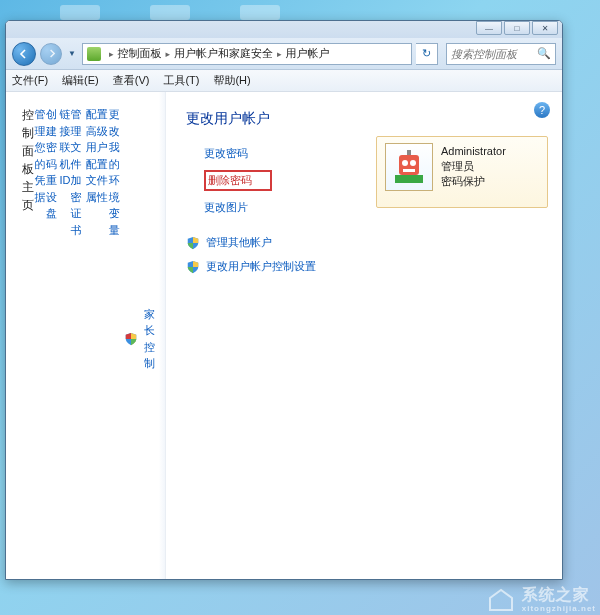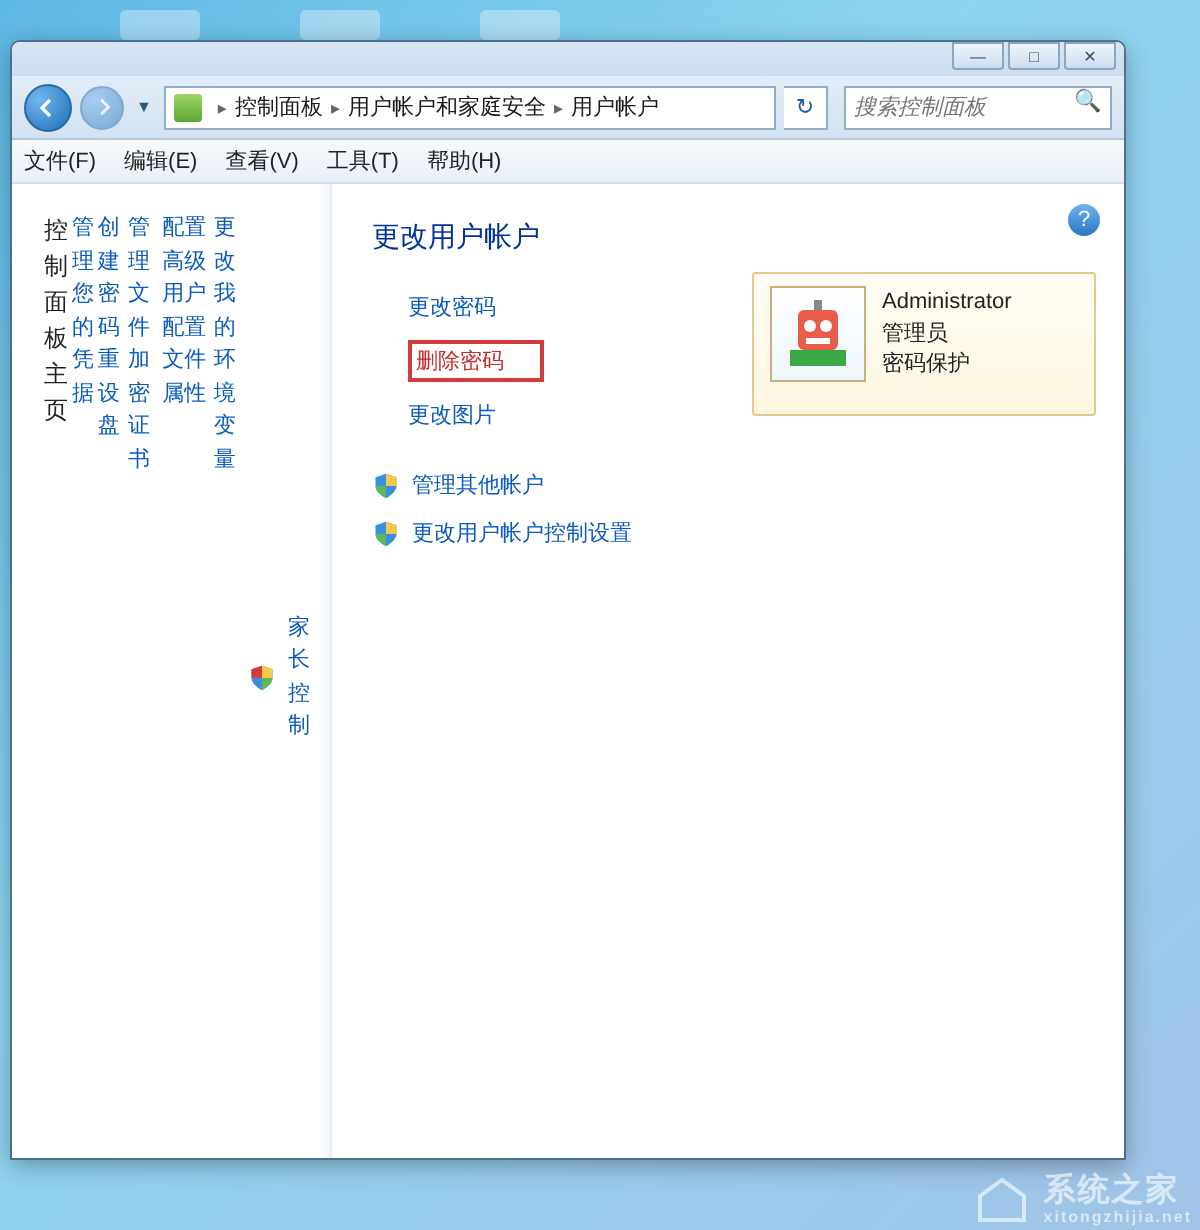--- a/index.html
+++ b/index.html
@@ -11,21 +11,21 @@
 .win-btns { display:flex; gap:2px; }
 .win-btn { width:26px; height:14px; border:1px solid #8aa6c1; border-radius:0 0 2px 2px; background:linear-gradient(#eef4fb,#cdddef); font-size:8px; display:flex; align-items:center; justify-content:center; color:#3b4d62; cursor:default; }
 .addrbar { height: 32px; background: linear-gradient(#e3edf8, #d2e2f2); display:flex; align-items:center; padding: 0 6px; gap:4px; border-bottom:1px solid #b5c8dc; }
 .navbtn { width:24px; height:24px; border-radius:50%; background: radial-gradient(circle at 30% 30%, #6fb7ef, #1e6fb5); border:1px solid #2b6aa4; display:flex; align-items:center; justify-content:center; color:#fff; font-size:12px; cursor:pointer; }
 .navbtn.fwd { opacity:.5; width:22px; height:22px; }
 .navdrop { font-size:8px; color:#2b5a86; padding:2px; }
 .breadcrumb { flex:1; height:22px; background:#fff; border:1px solid #93adc7; display:flex; align-items:center; font-size:11px; color:#1a1a1a; padding-left:4px; overflow:hidden; }
 .bc-icon { width:14px; height:14px; background:linear-gradient(#9ed36a,#5ca82d); border-radius:2px; margin-right:4px; display:inline-block; }
 .bc-sep { color:#666; padding:0 4px; font-size:9px; }
 .bc-refresh { width:22px; height:22px; border:1px solid #93adc7; border-left:none; background:#fff; display:flex; align-items:center; justify-content:center; color:#1560a6; font-size:11px; }
-.searchbox { width:134px; height:22px; background:#fff; border:1px solid #93adc7; display:flex; padding:0 4px; margin-left:4px; }
+.searchbox { width:110px; height:22px; background:#fff; border:1px solid #93adc7; display:flex; align-items:center; padding:0 4px; margin-left:4px; }
 .searchbox input { border:none; outline:none; font-size:11px; color:#777; width:100%; font-style:italic; }
 .search-icon { color:#1560a6; font-size:11px; }
 .menubar { height:22px; background: linear-gradient(#f6f9fc,#e9f0f8); border-bottom:1px solid #d6dee8; display:flex; align-items:center; font-size:11px; padding-left:6px; gap:14px; color:#222; }
 .menubar span { cursor:default; }
 .content { flex:1; display:flex; background:#fff; }
 .sidebar { width:160px; border-right:1px solid #e9eef4; background:linear-gradient(to right,#fff 96%, #f2f6fb); padding:14px 10px 8px 16px; display:flex; flex-direction:row; font-size:11px; line-height:1.5; }
 .sidebar .home { font-size:12px; color:#222; margin-bottom:16px; }
 .sidebar .link { color:#0a5bbf; margin-bottom:9px; cursor:pointer; }
 .sidebar .spacer { flex:1; }
 .sidebar .seealso { color:#222; margin-bottom:8px; margin-top:8px; }
@@ -100,20 +100,21 @@
     <span>查看(V)</span>
     <span>工具(T)</span>
     <span>帮助(H)</span>
   </div>
 
   <div class="content">
     <div class="sidebar">
       <div class="home">控制面板主页</div>
       <div class="link">管理您的凭据</div>
       <div class="link">创建密码重设盘</div>
+      <div class="link">链接联机 ID</div>
       <div class="link">管理文件加密证书</div>
       <div class="link">配置高级用户配置文件属性</div>
       <div class="link">更改我的环境变量</div>
       <div class="spacer"></div>
       <div class="parental">
         <span class="shield-icon">
           <svg viewBox="0 0 16 16">
               <path d="M8 1 L14 3 V8 C14 12 8 15 8 15 C8 15 2 12 2 8 V3 Z" fill="#3b8fe0"></path>
               <path d="M8 1 L14 3 V8 C14 12 8 15 8 15 Z" fill="#f7c948"></path>
               <path d="M8 1 L2 3 V8 H8 Z" fill="#d43b3b"></path>

